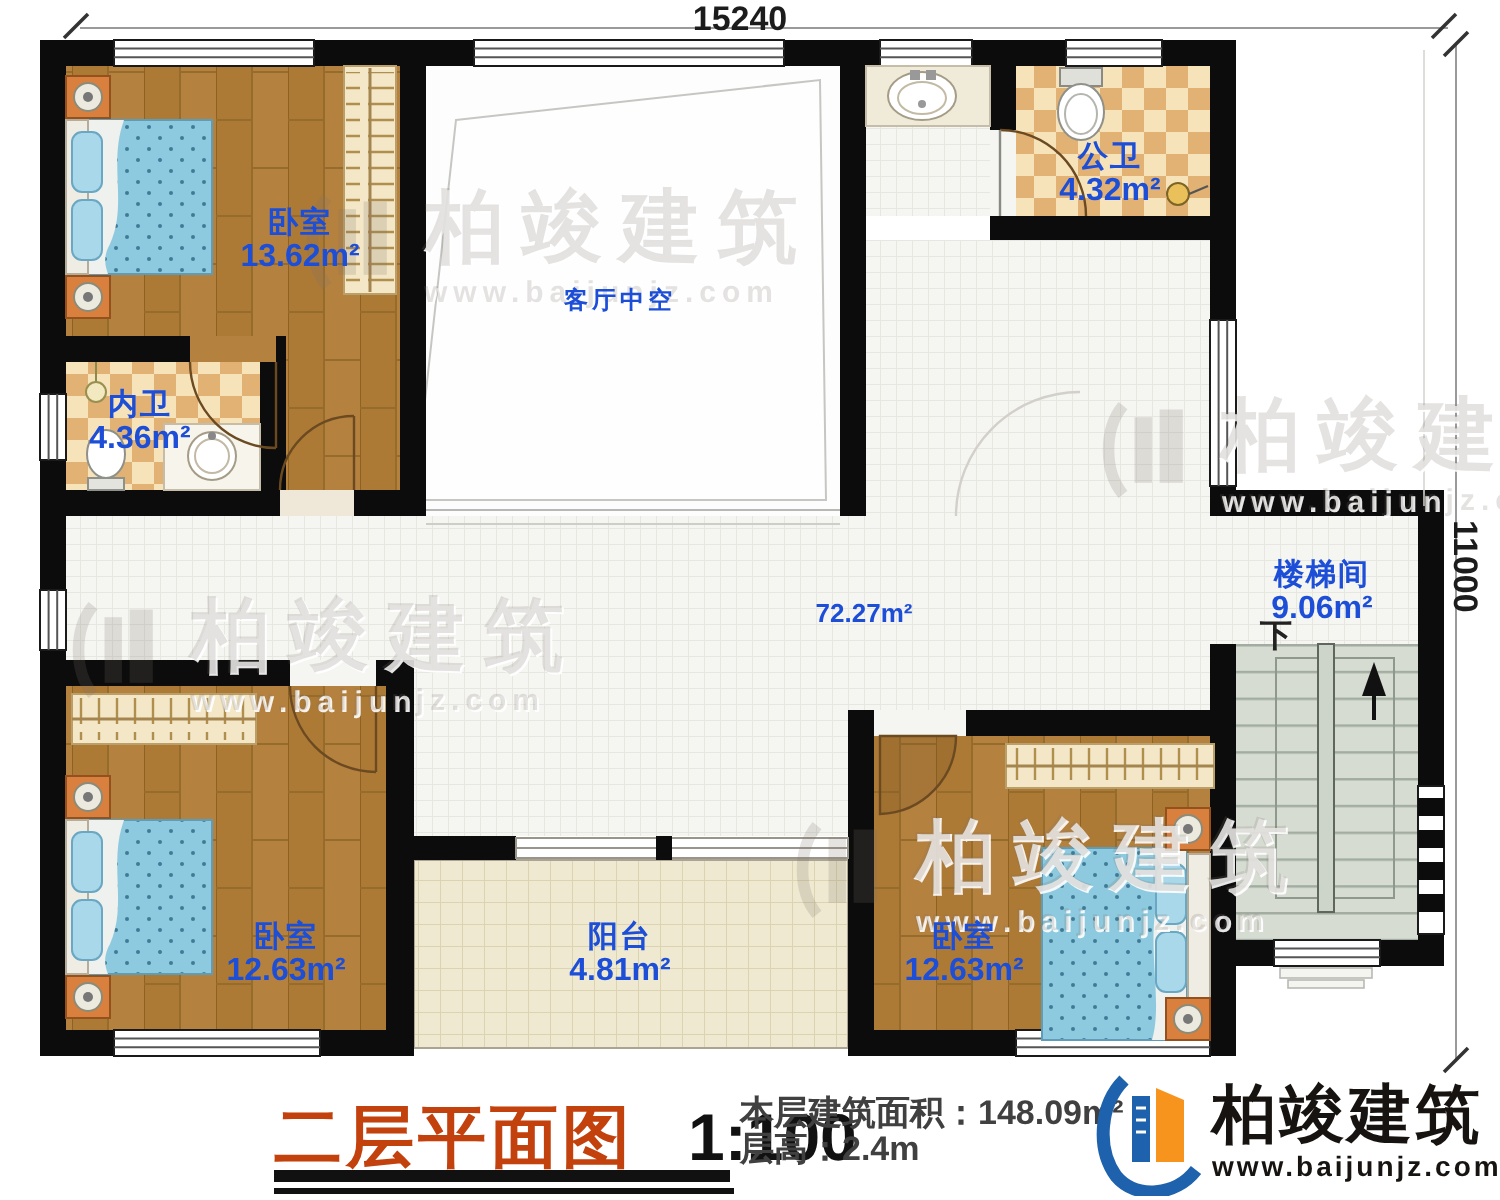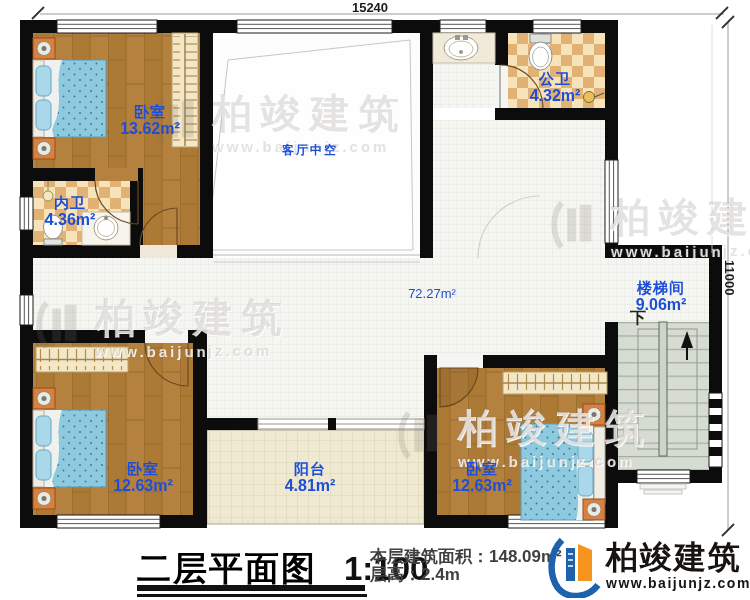--- a/index.html
+++ b/index.html
@@ -2,36 +2,36 @@
 <html><head>
 <meta charset="utf-8">
 <style>
   html,body{margin:0;padding:0;background:#fff;}
   #stage{position:relative;width:750px;height:600px;background:#ffffff;overflow:hidden;
          font-family:"Liberation Sans","DejaVu Sans",sans-serif;color:#222;}
   #plan-svg{position:absolute;left:0;top:0;}
   .room-label{position:absolute;text-align:center;color:#1d4ed8;line-height:1.05;pointer-events:none;}
   .room-name{font-size:15px;font-weight:800;letter-spacing:1px;}
   .room-area{font-size:16px;font-weight:700;margin-top:1px;}
-  .single-label{font-size:13px;font-weight:400;}
+  .single-label{font-size:13px;font-weight:700;margin-top:13px;}
   .void-label{font-size:12px;font-weight:800;letter-spacing:2px;}
   .down-label{position:absolute;font-size:16px;font-weight:800;}
-  .dim-label{position:absolute;font-size:13px;font-weight:700;color:#1c1c1c;}
+  .dim-label{position:absolute;font-size:17px;font-weight:700;color:#1c1c1c;}
   .dim-top{left:330px;top:0px;width:80px;text-align:center;}
   .dim-right{left:722px;top:260px;height:90px;writing-mode:vertical-rl;text-orientation:mixed;}
   
   .wm{position:absolute;display:flex;align-items:center;gap:8px;color:rgba(125,117,103,0.20);pointer-events:none;}
   .wm-brand{font-size:40px;font-weight:800;letter-spacing:9px;white-space:nowrap;
             text-shadow:1px 1px 0 rgba(255,255,255,0.9);}
   .wm-url{font-size:15px;font-weight:700;letter-spacing:3px;white-space:nowrap;margin-top:-3px;
           text-shadow:1px 1px 0 rgba(255,255,255,0.9);}
   
   .titleblock{position:absolute;left:0;top:540px;width:750px;height:60px;background:#fff;}
   .tb-left{position:absolute;left:137px;top:6px;}
-  .tb-title{font-size:34px;font-weight:900;letter-spacing:2px;color:#000000;}
+  .tb-title{font-size:34px;font-weight:900;letter-spacing:2px;color:#c2410c;}
   .tb-scale{font-size:33px;font-weight:700;color:#111;margin-left:27px;}
   .tb-bar1{position:absolute;left:137px;top:45px;width:228px;height:6px;background:#111;}
   .tb-bar2{position:absolute;left:137px;top:54px;width:230px;height:2.5px;background:#111;}
   .tb-mid{position:absolute;left:370px;top:8px;font-size:17px;font-weight:700;color:#404040;line-height:1.0;}
   .tb-mid .row2{margin-top:1px;}
   .tb-logo{position:absolute;left:546px;top:-6px;display:flex;align-items:center;gap:4px;}
   .logo-brand{font-size:32px;font-weight:900;letter-spacing:2px;color:#171310;line-height:1;}
   .logo-url{font-size:14px;font-weight:700;letter-spacing:1.5px;color:#171310;margin-top:2px;}
 </style>
 </head>

